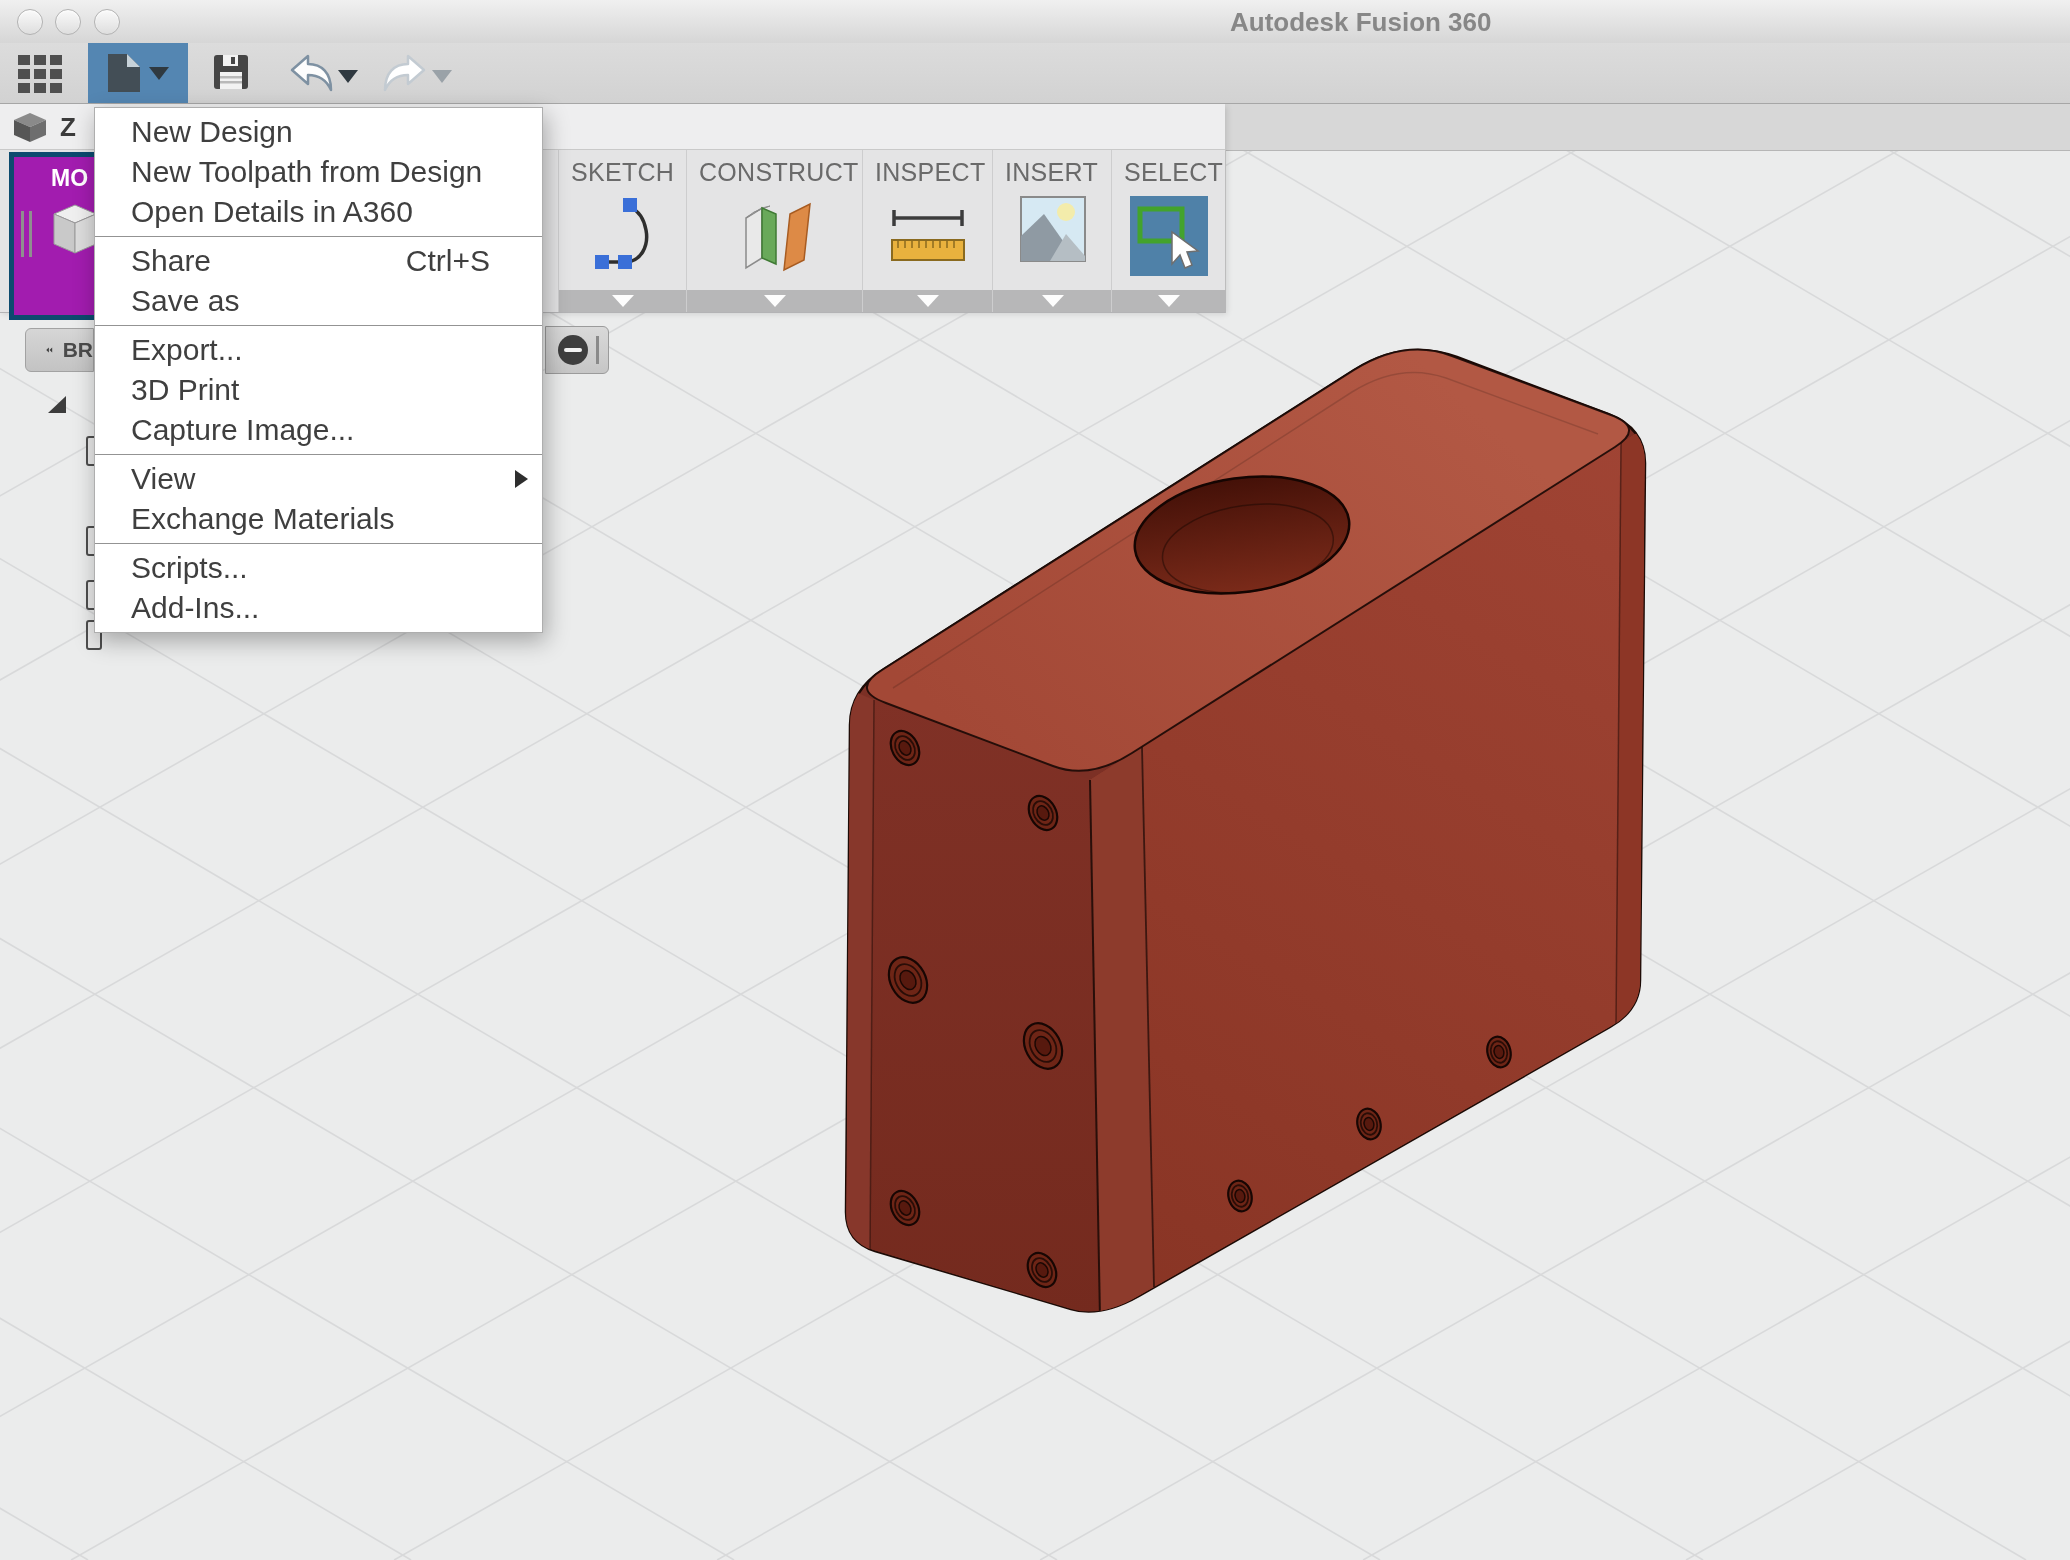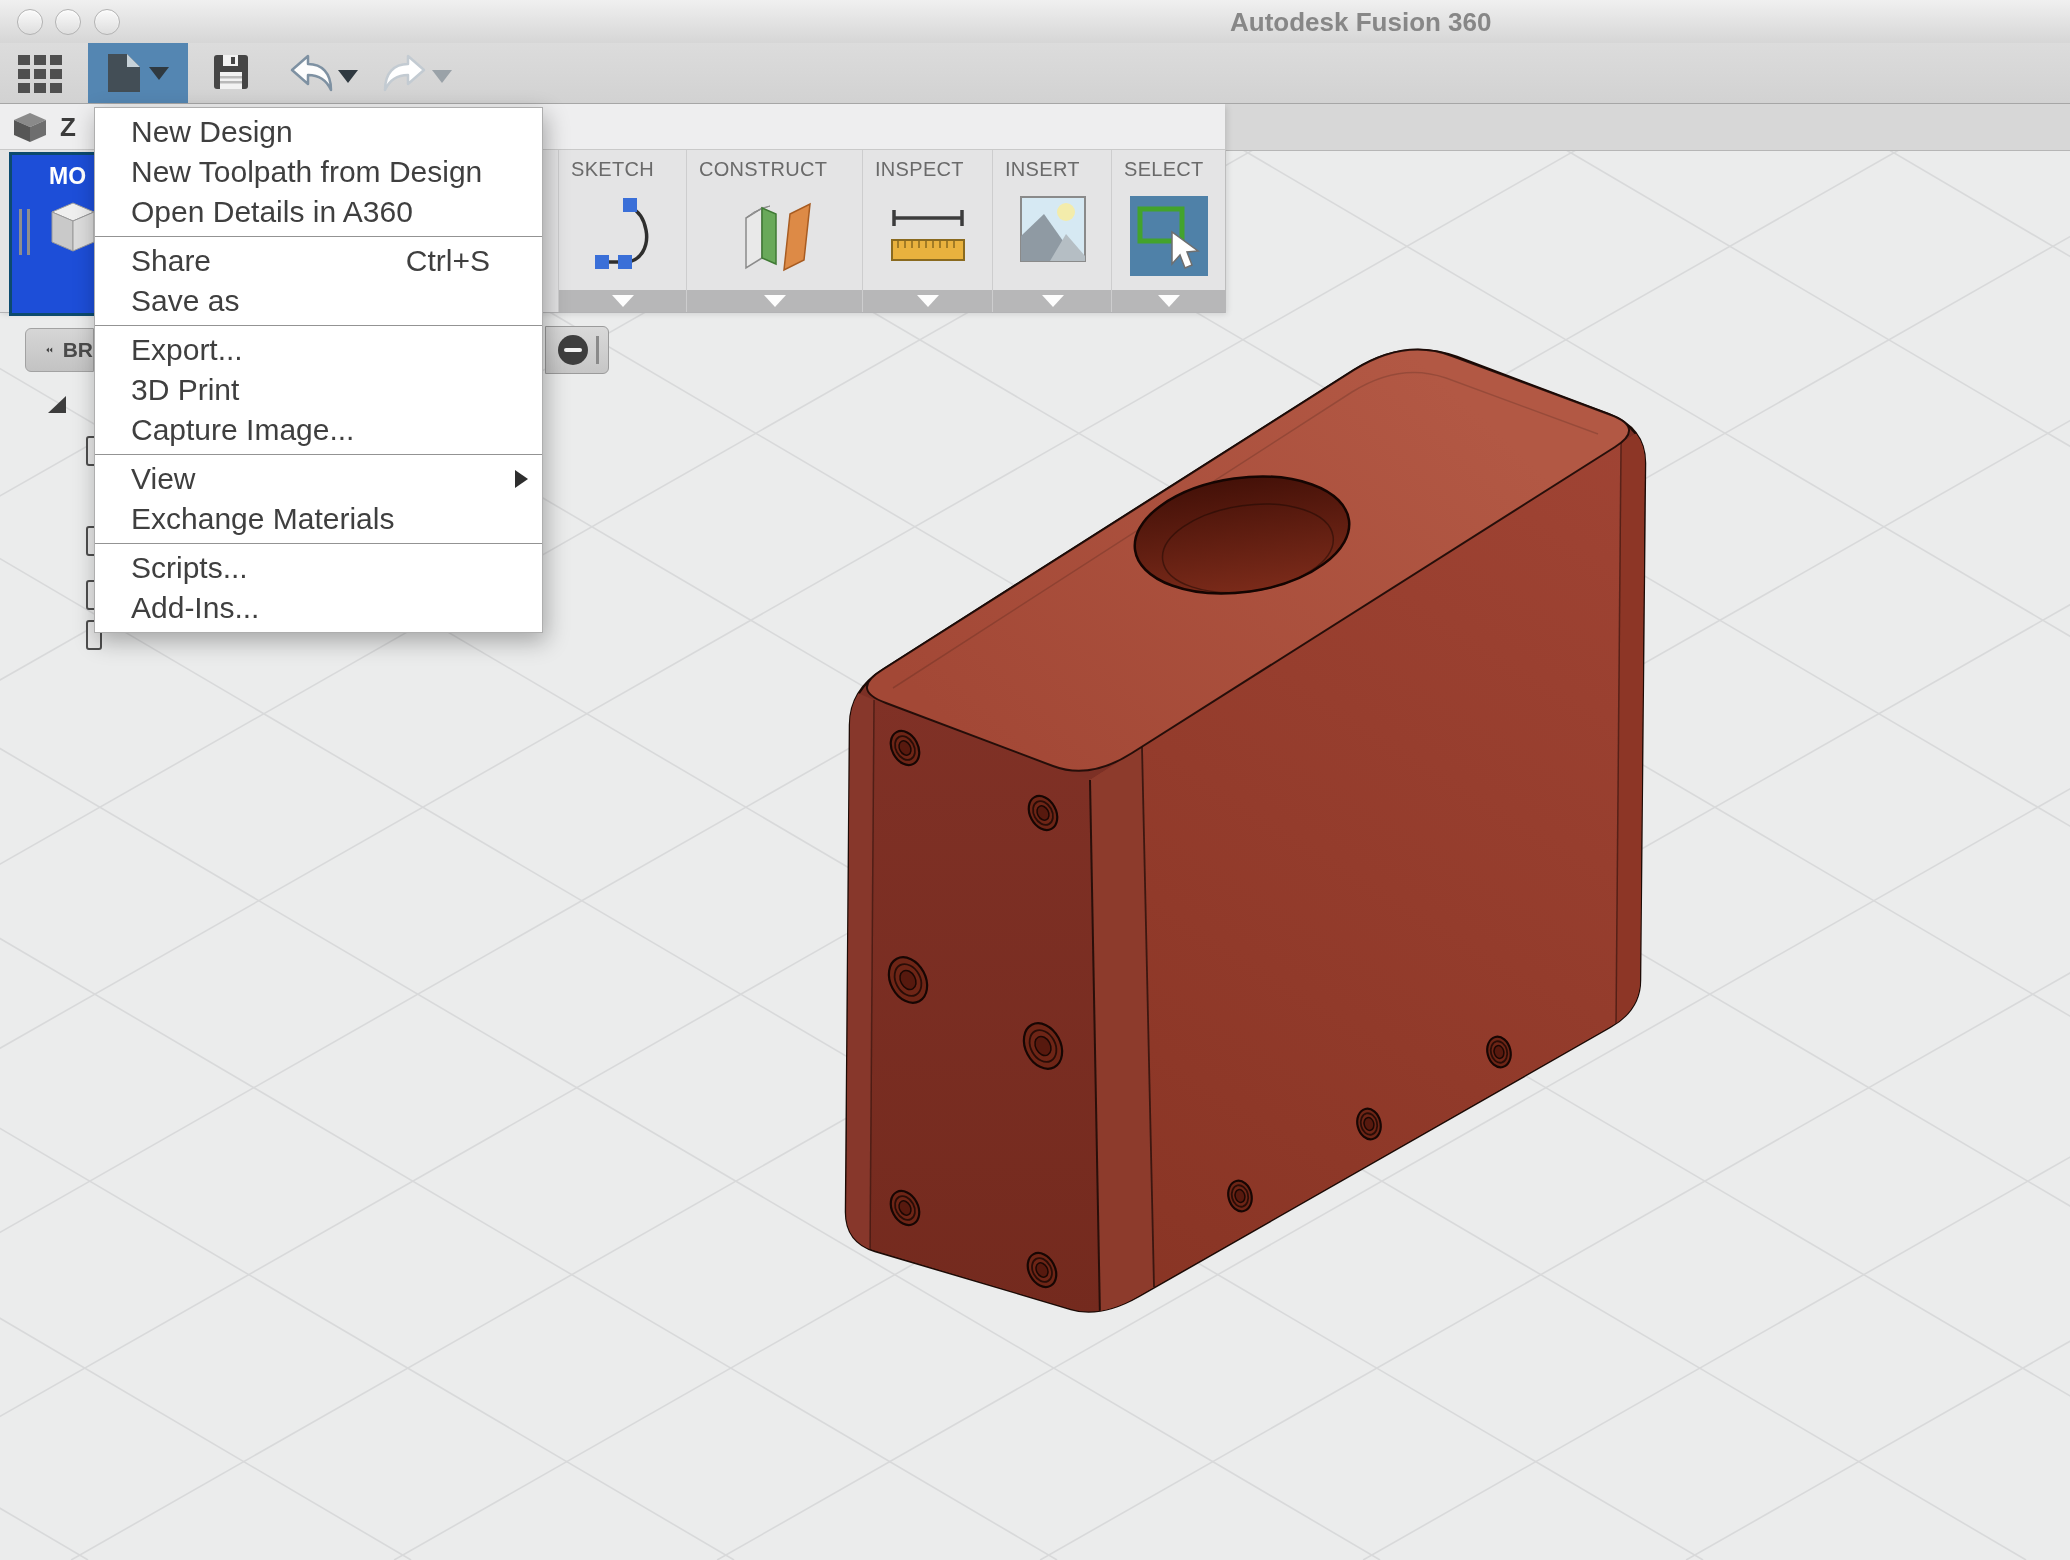--- a/index.html
+++ b/index.html
@@ -40,31 +40,31 @@
   
   #ribbon{left:0;top:104px;width:1225px;height:208px;z-index:4;
     box-shadow:2px 2px 6px rgba(0,0,0,.12);}
   #tab-row{left:0;top:0;width:1225px;height:45px;background:#eeeeef;
     border-bottom:1px solid #c9c9c9;position:absolute;}
   #doc-tab{position:absolute;left:14px;top:5px;height:36px;display:flex;align-items:center;gap:14px;}
   #doc-tab-label{font-size:26px;font-weight:bold;color:#3b3b3b;}
   #panel-row{left:0;top:46px;width:1225px;height:162px;background:#e4e4e5;position:absolute;
     border-bottom:1px solid #b3b3b5;border-right:1px solid #bdbdbd;}
   .panel{position:absolute;top:0;height:162px;border-left:1px solid #cdcdce;}
-  .panel-label{position:absolute;top:8px;left:12px;font-size:20px;font-weight:500;
+  .panel-label{position:absolute;top:8px;left:12px;font-size:25px;font-weight:500;
     color:#6a6a6a;letter-spacing:.3px;white-space:nowrap;}
   .panel-icon{position:absolute;top:46px;left:50%;transform:translateX(-50%);}
   .panel-strip{position:absolute;left:0;bottom:0;width:100%;height:22px;background:#b7b7b8;
     display:flex;align-items:center;justify-content:center;}
   .strip-caret{width:0;height:0;border-left:11px solid transparent;border-right:11px solid transparent;
     border-top:12px solid #fdfdfd;}
 
   
-  #mo-panel{left:9px;top:152px;width:86px;height:158px;background:#1d4ed8;z-index:4;
-    border:3px solid #0c4a6e;}
+  #mo-panel{left:9px;top:152px;width:86px;height:158px;background:#a21caf;z-index:4;
+    border:5px solid #0c4a6e;}
   #mo-label{position:absolute;left:37px;top:8px;font-size:23px;font-weight:bold;color:#fff;}
   #mo-grip{position:absolute;left:7px;top:54px;width:13px;height:46px;
     background:repeating-linear-gradient(90deg,#8f8f8f 0 3px,transparent 3px 8px);}
 
   
   #br-header{left:25px;top:328px;width:69px;height:44px;background:linear-gradient(#d6d6d6,#c3c3c3);
     border:1px solid #a2a2a2;border-radius:6px 0 0 6px;z-index:4;display:flex;align-items:center;gap:10px;
     padding-left:20px;box-sizing:border-box;}
   #br-label{font-size:21px;font-weight:bold;color:#4b4b4b;}
   #br-cap{left:545px;top:326px;width:62px;height:46px;background:linear-gradient(#d9d9d9,#c6c6c6);

